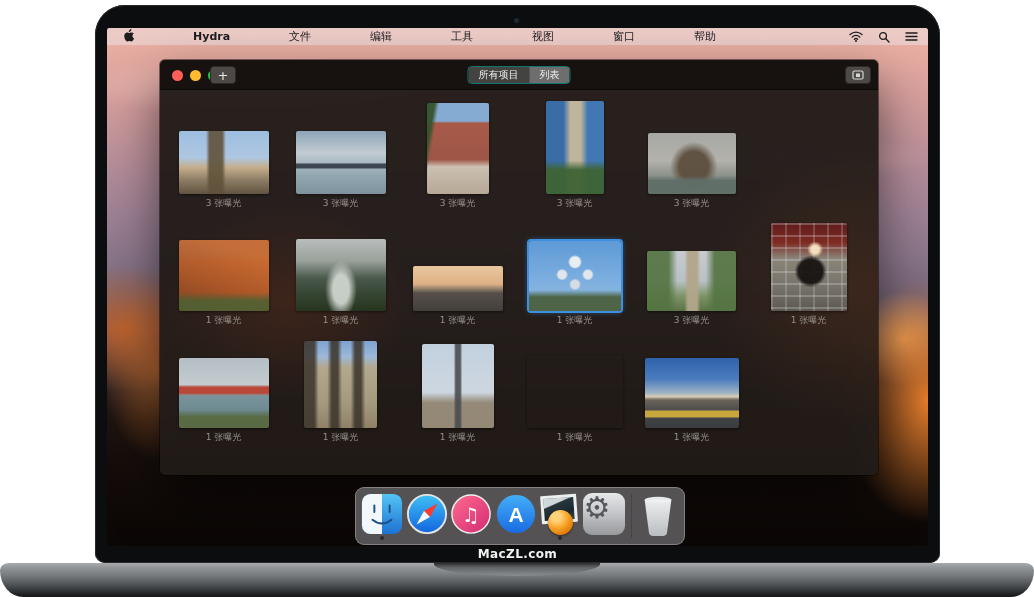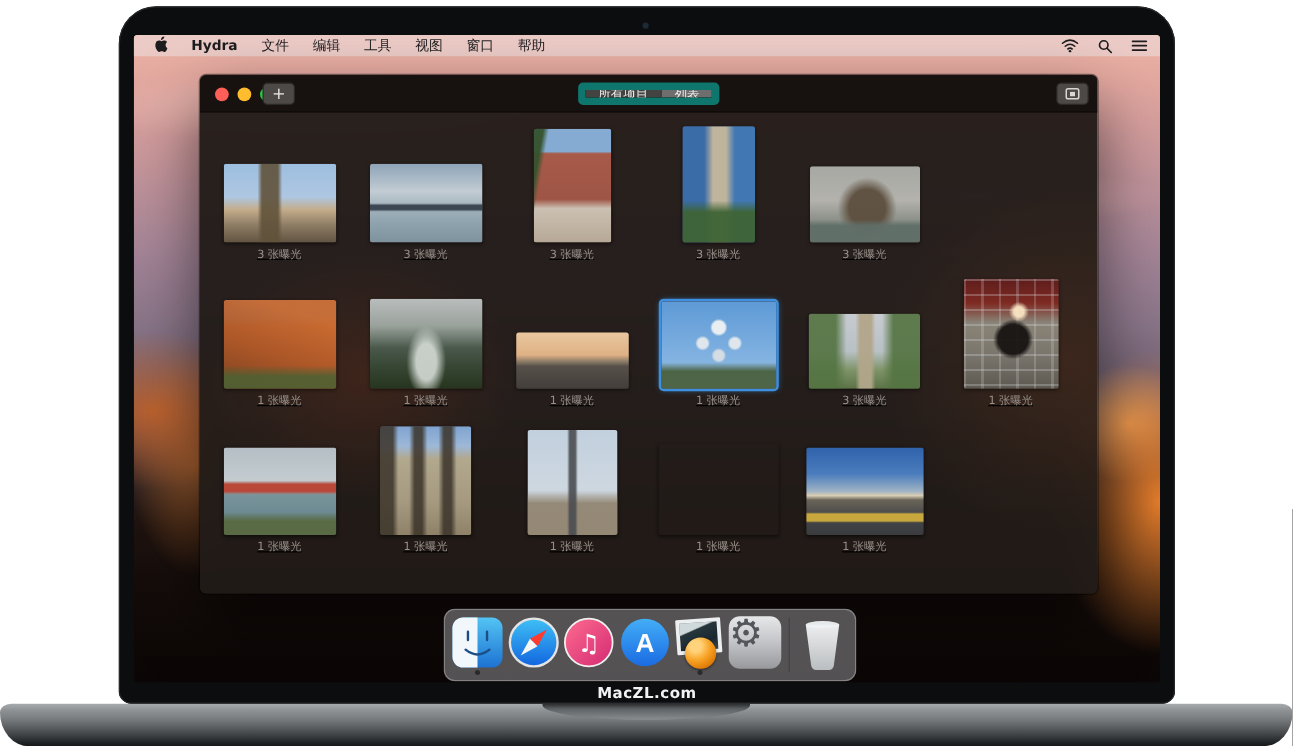--- a/index.html
+++ b/index.html
@@ -34,21 +34,21 @@
               linear-gradient(180deg, rgba(0,0,0,0) 58%, rgba(24,14,11,.82) 76%, rgba(10,6,5,.96) 100%),
               radial-gradient(260px 42px at 18% 11%, rgba(247,206,196,.55), rgba(247,206,196,0) 72%),
               radial-gradient(220px 34px at 82% 25%, rgba(240,186,182,.5), rgba(240,186,182,0) 70%),
               linear-gradient(180deg,#edb4a6 0%,#e3a89f 7%,#d29c9c 15%,#b98f99 25%,#a08295 35%,#887487 45%,#6e5d6d 55%,#53424a 65%,#392822 76%,#221510 88%,#170e0a 100%);
   }
 
   
   .menubar { position:absolute; left:0; top:0; width:100%; height:17px;
              background:rgba(235,208,205,.82);
              display:flex; align-items:center; font-size:11px; color:#1d1d1f;
-             padding:0 10px 0 16px; }
+             padding:0 10px 0 16px;gap:40px; }
   .menubar .mi { margin-right:19px; white-space:nowrap; }
   .menubar .app { font-weight:bold; }
   .mb-spacer { flex:1; }
   .mb-status { display:flex; align-items:center; gap:15px; }
   .mb-status svg { display:block; }
 
   
   .window { position:absolute; left:53px; top:32px; width:718px; height:415px;
             border-radius:5px; overflow:hidden;
             box-shadow:0 22px 50px rgba(0,0,0,.55), 0 0 0 1px rgba(0,0,0,.45);
@@ -61,28 +61,28 @@
               border-bottom:1px solid rgba(0,0,0,.5); }
   .tl { position:absolute; top:10px; width:11px; height:11px; border-radius:50%; }
   .tl.red { left:12px; background:#ff5f57; }
   .tl.yellow { left:30px; background:#febc2e; }
   .tl.green { left:48px; background:#28c840; }
   .tb-btn { position:absolute; top:6px; height:18px; background:#4c4946; border:1px solid #2c2a28;
             border-radius:4px; color:#e8e6e4; display:flex; align-items:center; justify-content:center; }
   .btn-add { left:48px; width:26px; font-size:13px; line-height:1; left:50px; }
   .btn-display { right:7px; width:26px; }
   .segmented { position:absolute; top:6px; left:50%; transform:translateX(-50%);
-               height:18px; display:flex; border:6px solid #0f766e; border-radius:4px; overflow:hidden; }
+               height:18px; display:flex; border:1px solid #0f766e; border-radius:4px; overflow:hidden; }
   .seg { padding:0 10px; font-size:10px; color:#f0f0f0; display:flex; align-items:center; white-space:nowrap; }
   .seg.sel { background:#434341; }
   .seg.unsel { background:#6e6e6e; border-left:1px solid #3a3a3a; }
 
   
   .grid { position:absolute; left:0; top:31px; width:100%; padding-left:5px; }
-  .grow { display:flex; height:117px;text-decoration:underline; }
+  .grow { display:flex; height:117px; }
   .cell { width:117px; display:flex; flex-direction:column; }
   .imgarea { height:103px; display:flex; align-items:flex-end; justify-content:center; }
   .thumb { border-radius:2px; box-shadow:0 1px 3px rgba(0,0,0,.5); }
   .thumb.selected { box-shadow:0 0 0 2px #3f8fe0, 0 0 6px rgba(63,143,224,.8); }
   .caption { height:14px; padding-top:3px; text-align:center; font-size:9px; color:#97908a; white-space:nowrap; }
 
   
   .ph-church { background:linear-gradient(90deg, rgba(60,50,38,0) 30%, rgba(96,82,58,.9) 34% 48%, rgba(60,50,38,0) 52%),
                linear-gradient(180deg,#9dbedf 0%,#aec7e2 42%,#c4ad8c 58%,#8d7c64 78%,#625442 100%); }
   .ph-bridge { background:linear-gradient(180deg, rgba(0,0,0,0) 50%, rgba(55,65,78,.95) 53% 58%, rgba(0,0,0,0) 61%),

